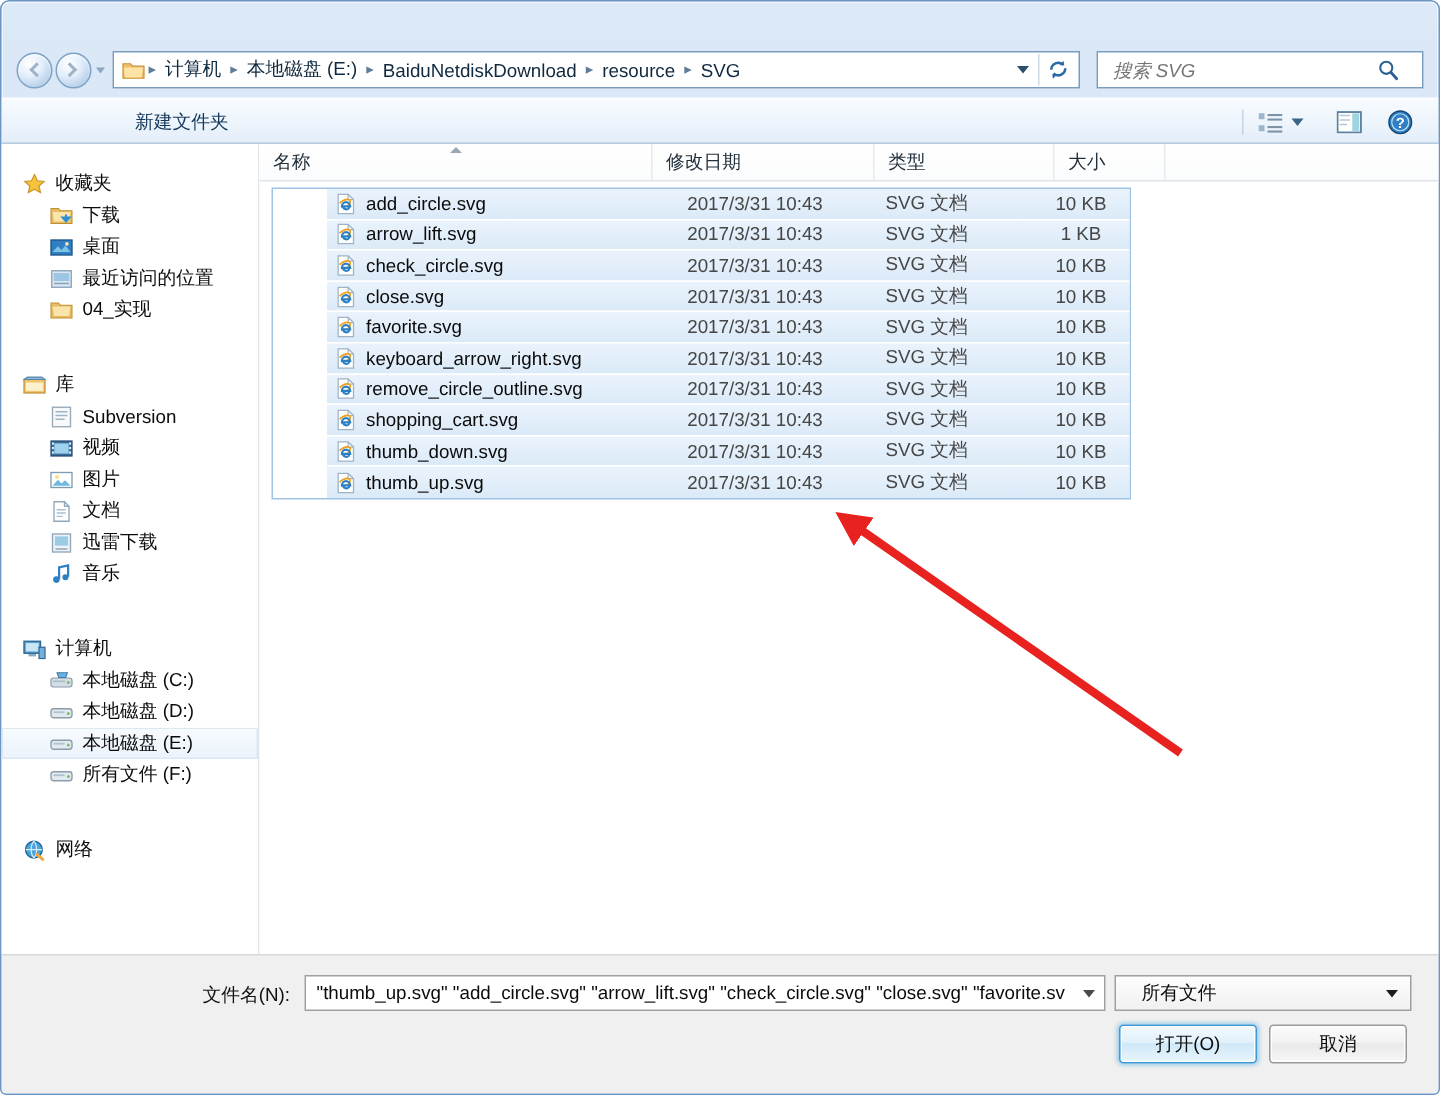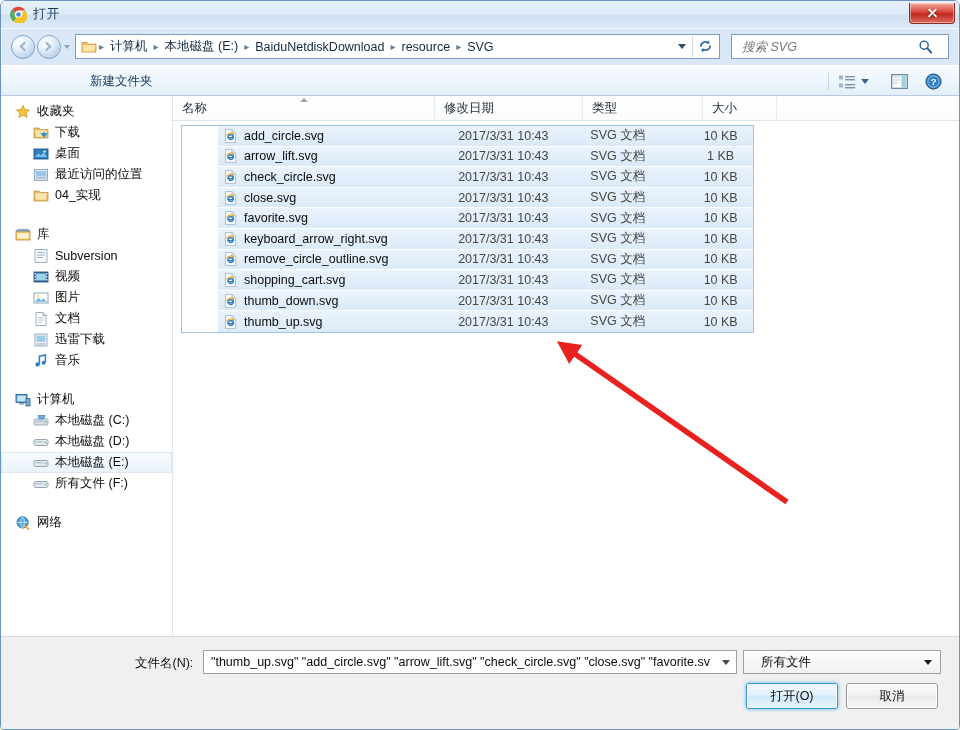--- a/index.html
+++ b/index.html
@@ -174,21 +174,21 @@
   }
 
   
   #sidebar {
     position: absolute; left: 0; top: 0;
     width: 172px; height: 540px;
     background: #ffffff;
     border-right: 1px solid #e2e6ea;
     overflow: hidden;
   }
-  .nav-group { margin-top: 5px; }
+  .nav-group { margin-top: 16px; }
   .nav-row {
     display: flex; align-items: center;
     height: 21px; padding-left: 22px; gap: 6px;
     font-size: 12.5px; color: #0c0c0c; cursor: pointer;
     white-space: nowrap;
   }
   .nav-row.header { padding-left: 14px; }
   .nav-row.child  { padding-left: 32px; }
   .nav-row.selected {
     background: linear-gradient(180deg,#f7fbfe 0%, #eaf3fb 100%);
@@ -317,32 +317,20 @@
     position: absolute; left: 0; top: 0;
     width: 960px; height: 730px;
     pointer-events: none;
   }
 </style>
 </head>
 <body>
 
 <div id="window">
 
-  <div id="titlebar">
-    <svg id="title-icon" viewBox="0 0 48 48">
-      <circle cx="24" cy="24" r="22" fill="#f2f2f2"></circle>
-      <path d="M24 2a22 22 0 0 1 19.1 11H24a11 11 0 0 0-9.9 6.2L6.3 9.4A22 22 0 0 1 24 2z" fill="#e04a3a"></path>
-      <path d="M6.3 9.4l7.8 9.8A11 11 0 0 0 19 34.3L10.8 44A22 22 0 0 1 6.3 9.4z" fill="#5aa85a"></path>
-      <path d="M43.1 13A22 22 0 0 1 10.8 44l8.6-15A11 11 0 0 0 35 24a11 11 0 0 0-1.2-5z" fill="#f3c22b"></path>
-      <circle cx="24" cy="24" r="9.2" fill="#fff"></circle>
-      <circle cx="24" cy="24" r="6.4" fill="#3f8fd8"></circle>
-    </svg>
-    <div id="title-text">打开</div>
-    <div id="close-btn"></div>
-  </div>
 
   <div id="addressrow">
     <div id="back-btn" class="navbtn">
         <span class="chev"></span>
       </div>
     <div id="fwd-btn" class="navbtn">
         <span class="chev"></span>
       </div>
     <div id="hist-arrow"></div>
 

